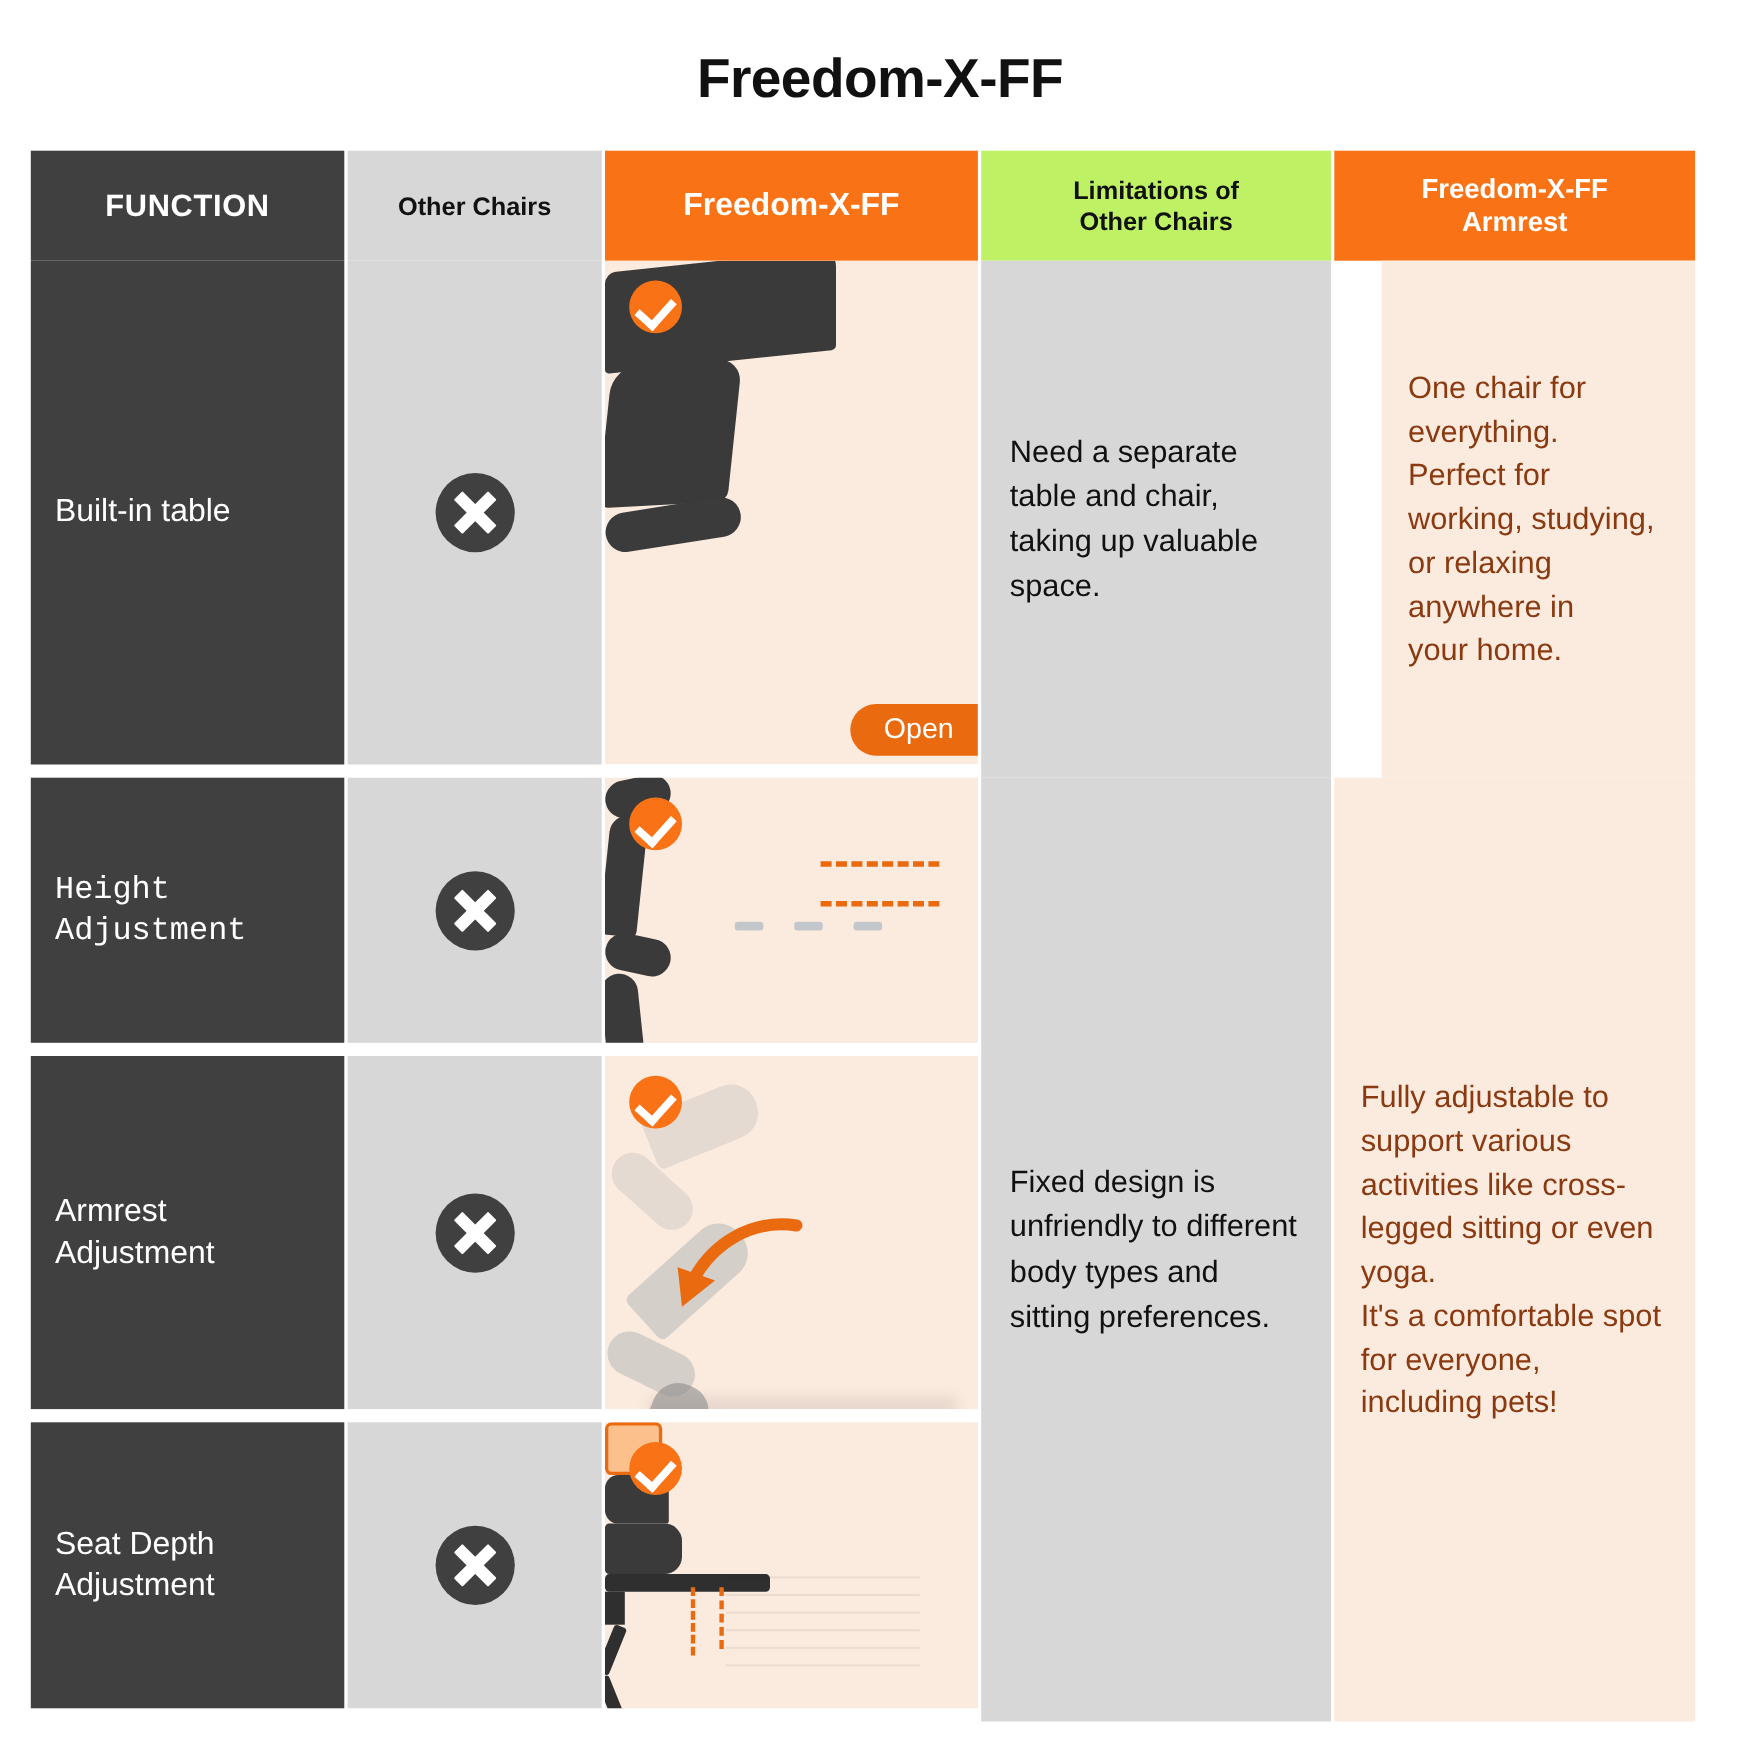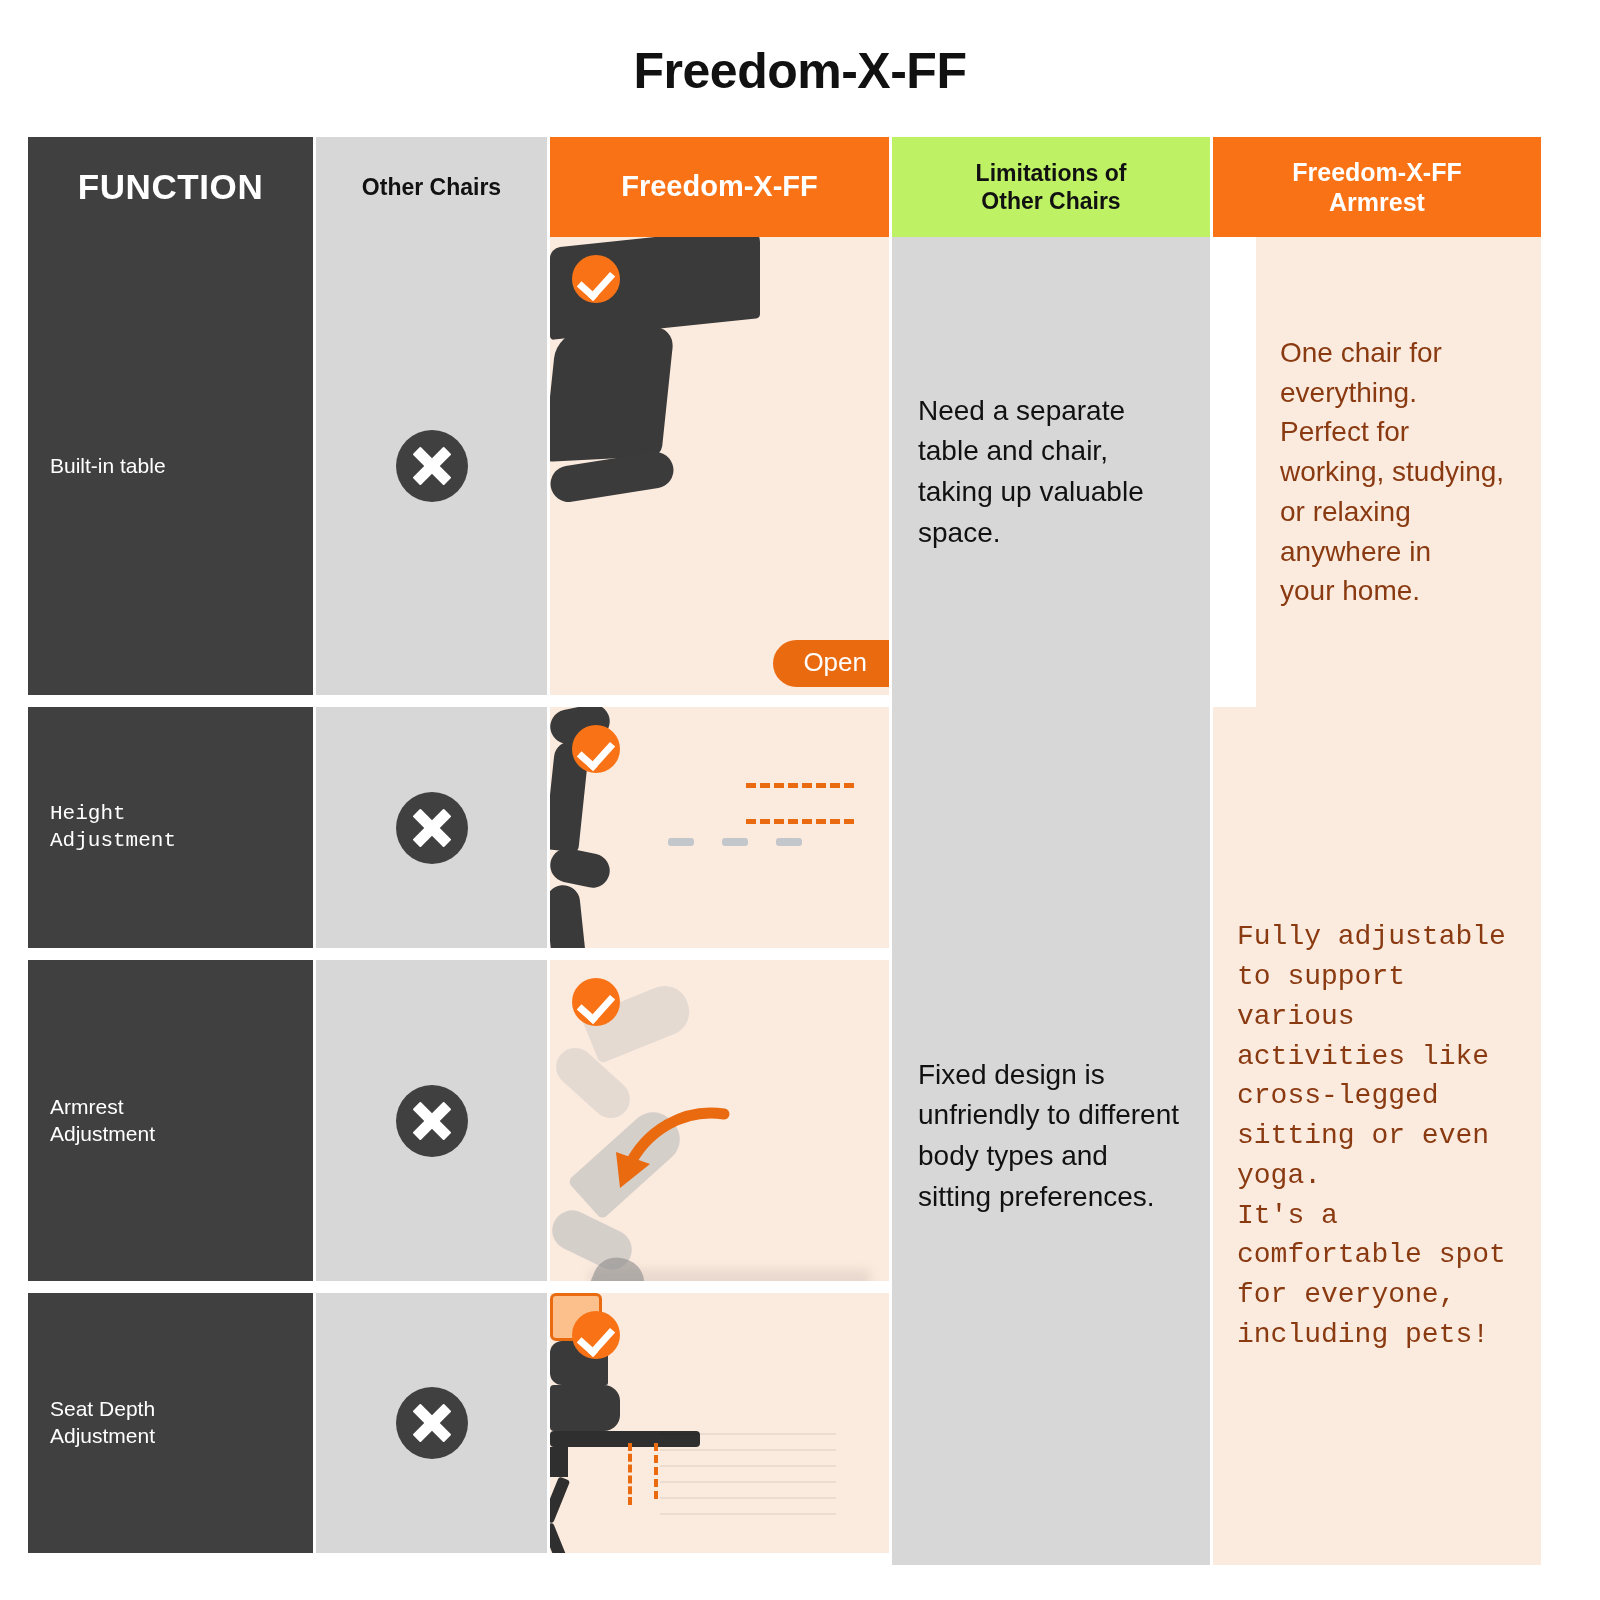--- a/index.html
+++ b/index.html
@@ -35,33 +35,33 @@
     row-gap: 0px;
   }
 
   
   .hcell {
     display: flex; align-items: center; justify-content: center;
     text-align: center;
     font-weight: bold;
     line-height: 1.22;
   }
-  .h-function { background: #404040; color: #ffffff; font-size: 35px; letter-spacing: 0.6px; }
+  .h-function { background: #404040; color: #ffffff; font-size: 28px; letter-spacing: 0.6px; }
   .h-other    { background: #d7d7d7; color: #111111; font-size: 23px; }
   .h-fxff     { background: #f97316; color: #ffffff; font-size: 29px; }
   .h-limit    { background: #bef264; color: #111111; font-size: 23px; }
   .h-benefit  { background: #f97316; color: #ffffff; font-size: 25px; }
 
   
   .fcell {
     background: #404040;
     color: #ffffff;
     display: flex; align-items: center;
     padding-left: 22px;
-    font-size: 21px;
+    font-size: 29px;
     line-height: 1.28;
     margin-bottom: 12px;
   }
   
   .ocell {
     background: #d7d7d7;
     display: flex; align-items: center; justify-content: center;
     margin-bottom: 12px;
   }
   .xmark {
@@ -261,21 +261,21 @@
             <path d="M34 36 L46 24 L58 36" fill="none" stroke="#e8762a" stroke-width="6" stroke-linecap="round" stroke-linejoin="round" opacity=".8"></path>
             <path d="M34 20 L46 8 L58 20" fill="none" stroke="#e8762a" stroke-width="6" stroke-linecap="round" stroke-linejoin="round" opacity=".6"></path>
           </g>
         </svg>
       </div>
       <div class="check"></div>
     </div>
 
     <div class="mcell-limit" style="grid-row: span 3;">Fixed design is unfriendly to different body types and sitting preferences.</div>
 
-    <div class="mcell-benefit" style="grid-row: span 3; white-space:pre-line;font-family:Liberation Mono, monospace;">Fully adjustable to support various activities like cross-legged sitting or even yoga.
+    <div class="mcell-benefit" style="grid-row: span 3; white-space:pre-line;">Fully adjustable to support various activities like cross-legged sitting or even yoga.
 It's a comfortable spot for everyone, including pets!</div>
 
     <div class="fcell">
       <span style="white-space:pre-line;">Armrest
 Adjustment</span>
     </div>
 
     <div class="ocell">
       <div class="xmark"></div>
     </div>

